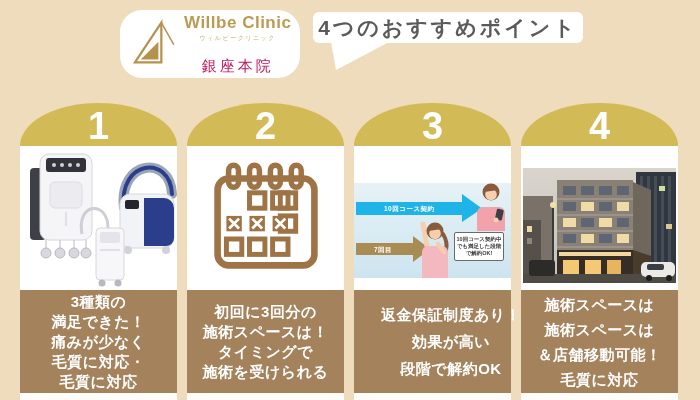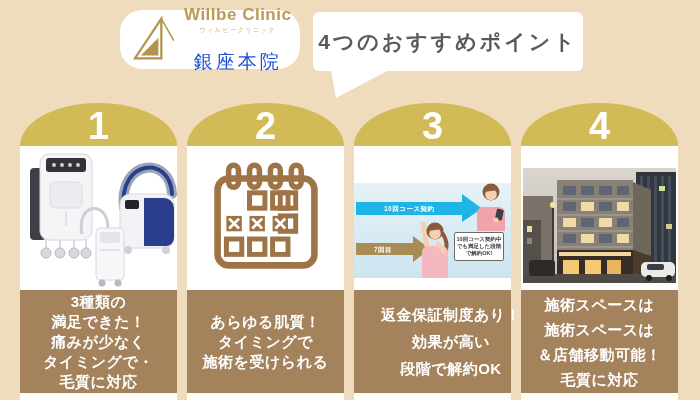--- a/index.html
+++ b/index.html
@@ -5,32 +5,32 @@
   * { margin:0; padding:0; box-sizing:border-box; }
   html,body { width:700px; height:400px; }
   body {
     position:relative; overflow:hidden;
     background:#eedcbc;
     font-family:"Liberation Sans","DejaVu Sans",sans-serif;
   }
 
   
   .logo-box {
-    position:absolute; left:120px; top:10px; width:180px; height:59px;
+    position:absolute; left:120px; top:10px; width:180px; height:68px;
     background:#fff; border-radius:22px;
     display:flex; align-items:center; gap:8px; padding:6px 12px;
   }
   .logo-mark { flex:0 0 auto; }
   .logo-texts { flex:1; display:flex; flex-direction:column; align-items:center; }
   .clinic-name { font-size:17px; font-weight:bold; color:#bd9a52; letter-spacing:.5px; white-space:nowrap; }
   .clinic-kana { font-size:6px; color:#cbad70; letter-spacing:1.5px; margin-top:1px; white-space:nowrap; }
-  .clinic-branch { font-size:19px; color:#1d4ed8; letter-spacing:3px; margin-top:14px; white-space:nowrap; }
+  .clinic-branch { font-size:15px; color:#be185d; letter-spacing:3px; margin-top:14px; white-space:nowrap; }
 
   .bubble {
-    position:absolute; left:313px; top:12px; width:270px; height:59px;
+    position:absolute; left:313px; top:12px; width:270px; height:31px;
     background:#fff; border-radius:6px;
     display:flex; align-items:center; justify-content:center;
   }
   .bubble-title { font-size:21px; font-weight:600; color:#5c5959; letter-spacing:3px; white-space:nowrap; }
   .bubble-tail { position:absolute; left:18px; top:100%; margin-top:-1px; }
 
   
   .cards { position:absolute; left:20px; top:103px; display:flex; gap:10px; }
   .card { width:157px; height:297px; display:flex; flex-direction:column; }
   .dome {
@@ -136,21 +136,21 @@
         <rect x="80" y="86" width="20" height="11" rx="2" fill="#e4e4ea"></rect>
         <line x1="80" y1="104" x2="100" y2="104" stroke="#e0e0e6" stroke-width="2"></line>
         <circle cx="82" cy="137" r="3.5" fill="#b8b8c0"></circle>
           <circle cx="98" cy="137" r="3.5" fill="#b8b8c0"></circle>
       </svg>
     </div>
     <div class="textbox lh20">
       <span class="t-line">3種類の</span>
       <span class="t-line">満足できた！</span>
       <span class="t-line">痛みが少なく</span>
-      <span class="t-line">タイミングで・</span>
+      <span class="t-line">毛質に対応・</span>
       <span class="t-line">毛質に対応</span>
     </div>
     <div class="card-bottom"></div>
   </div>
 
   <div class="card">
     <div class="dome">
       <span class="num">2</span>
     </div>
     <div class="media">
@@ -180,21 +180,22 @@
           <line x1="16.5" y1="51.5" x2="25.5" y2="60.5"></line>
             <line x1="25.5" y1="51.5" x2="16.5" y2="60.5"></line>
           <line x1="37.5" y1="51.5" x2="46.5" y2="60.5"></line>
             <line x1="46.5" y1="51.5" x2="37.5" y2="60.5"></line>
           <line x1="58.5" y1="51.5" x2="67.5" y2="60.5"></line>
             <line x1="67.5" y1="51.5" x2="58.5" y2="60.5"></line>
         </g>
       </svg>
     </div>
     <div class="textbox lh20">
-      <span class="t-line">あらゆる肌質！</span>
+      <span class="t-line">初回に3回分の</span>
+      <span class="t-line">施術スペースは！</span>
       <span class="t-line">タイミングで</span>
       <span class="t-line">施術を受けられる</span>
     </div>
     <div class="card-bottom"></div>
   </div>
 
   <div class="card">
     <div class="dome">
       <span class="num">3</span>
     </div>

